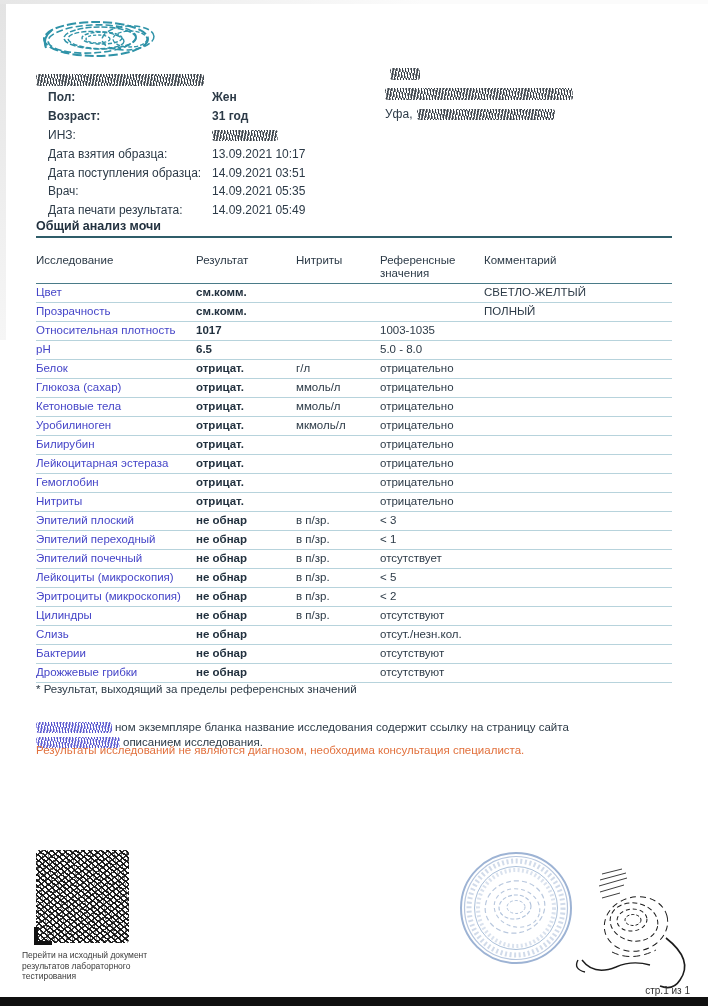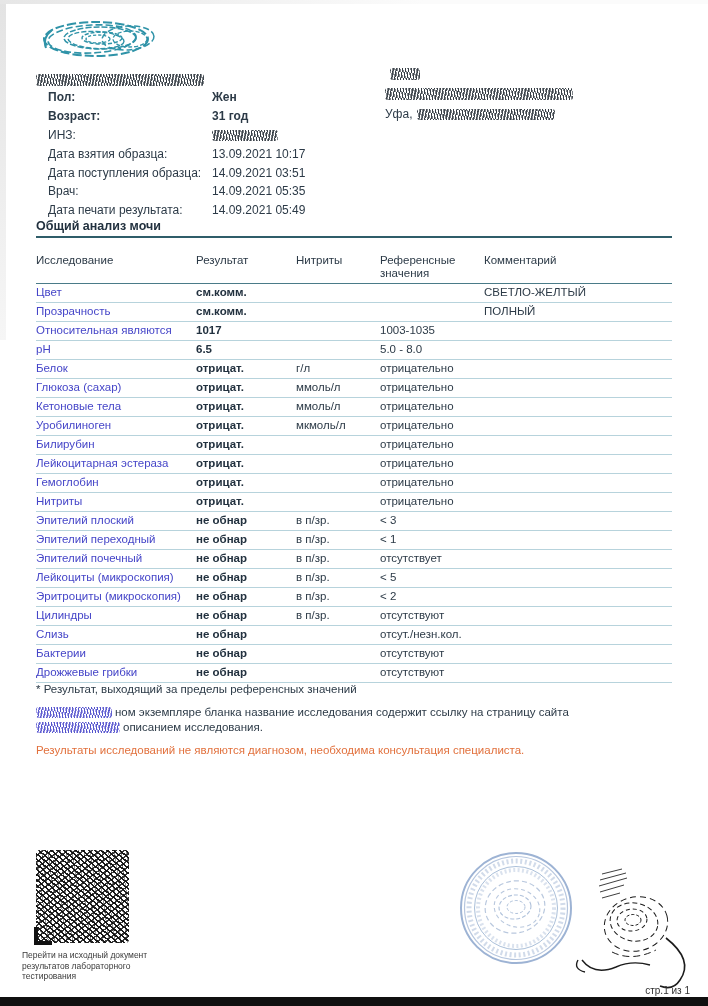--- a/index.html
+++ b/index.html
@@ -61,21 +61,21 @@
     padding:16px 0 3px;line-height:13px;border-bottom:1.5px solid #4a7b88;
   }
   .results-table td{
     padding:2px 0 3px;line-height:13px;border-bottom:1px solid #b7d3dc;vertical-align:top;
   }
   .c-name{color:#4545c8;}
   .c-result{font-weight:bold;color:#22313f;margin-left:48px;}
 
   
   .footnote{position:absolute;left:36px;top:683px;font-size:11.5px;}
-  .redacted-para{position:absolute;left:36px;top:705px;width:610px;font-size:11.5px;line-height:15px;}
+  .redacted-para{position:absolute;left:36px;top:720px;width:610px;font-size:11.5px;line-height:15px;}
   .para-scribble1{display:inline-block;width:76px;height:11px;vertical-align:middle;margin-right:3px;}
   .para-scribble2{display:inline-block;width:84px;height:11px;vertical-align:middle;margin-right:3px;}
   .disclaimer{position:absolute;left:36px;top:744px;font-size:11.5px;color:#e2713d;}
 
   
   .qr{position:absolute;left:36px;top:850px;width:93px;height:93px;}
   .qr-corner{position:absolute;left:-2px;bottom:-2px;width:14px;height:14px;border-left:4px solid #111;border-bottom:4px solid #111;}
   .qr-caption{position:absolute;left:22px;top:950px;width:126px;font-size:8.5px;line-height:10.5px;color:#3a3a3a;}
   .stamp{position:absolute;left:457px;top:849px;}
   .signature{position:absolute;left:574px;top:860px;}
@@ -175,21 +175,21 @@
         <td class="c-comment">СВЕТЛО-ЖЕЛТЫЙ</td>
       </tr>
         <tr>
         <td class="c-name">Прозрачность</td>
         <td class="c-result">см.комм.</td>
         <td class="c-units"></td>
         <td class="c-ref"></td>
         <td class="c-comment">ПОЛНЫЙ</td>
       </tr>
         <tr>
-        <td class="c-name">Относительная являются</td>
+        <td class="c-name">Относительная плотность</td>
         <td class="c-result">1017</td>
         <td class="c-units"></td>
         <td class="c-ref">1003-1035</td>
         <td class="c-comment"></td>
       </tr>
         <tr>
         <td class="c-name">pH</td>
         <td class="c-result">6.5</td>
         <td class="c-units"></td>
         <td class="c-ref">5.0 - 8.0</td>

